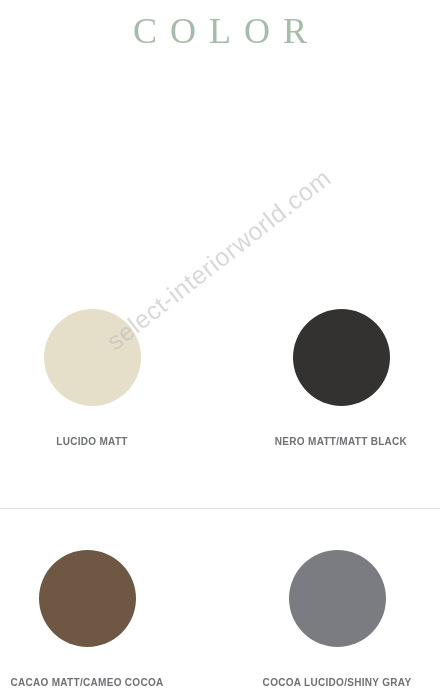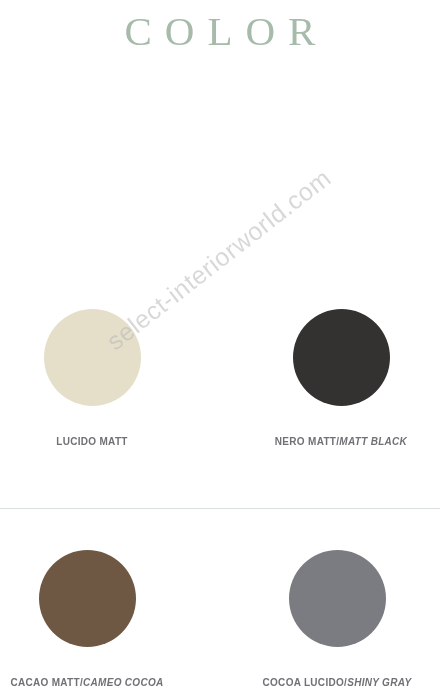--- a/index.html
+++ b/index.html
@@ -25,21 +25,21 @@
   }
 
   
   .page-title {
     position: absolute;
     top: 8px;
     left: 0;
     width: 440px;
     text-align: center;
     font-family: "Liberation Serif", "DejaVu Serif", serif;
-    font-size: 41px;
+    font-size: 36px;
     font-weight: 400;
     letter-spacing: 13px;
     text-indent: 13px;
     color: #a7bbab;
     line-height: 46px;
     white-space: nowrap;
   }
 
   
   .swatch-grid {
@@ -73,21 +73,20 @@
     margin-top: 30px;
     font-family: "Liberation Sans", sans-serif;
     font-size: 10px;
     font-weight: bold;
     color: #6e7175;
     letter-spacing: 0.3px;
     line-height: 12px;
     white-space: nowrap;
   }
   .swatch-label .alt {
-    font-style: italic;
     text-align: center;
   }
 
   
   .cell-r1c1 { left: -18px;  top: 49px; }
   .cell-r1c2 { left: 231px;  top: 49px; }
   
   .cell-r2c1 { left: -23px;  top: 290px; }
   .cell-r2c2 { left: 227px;  top: 290px; }
 

